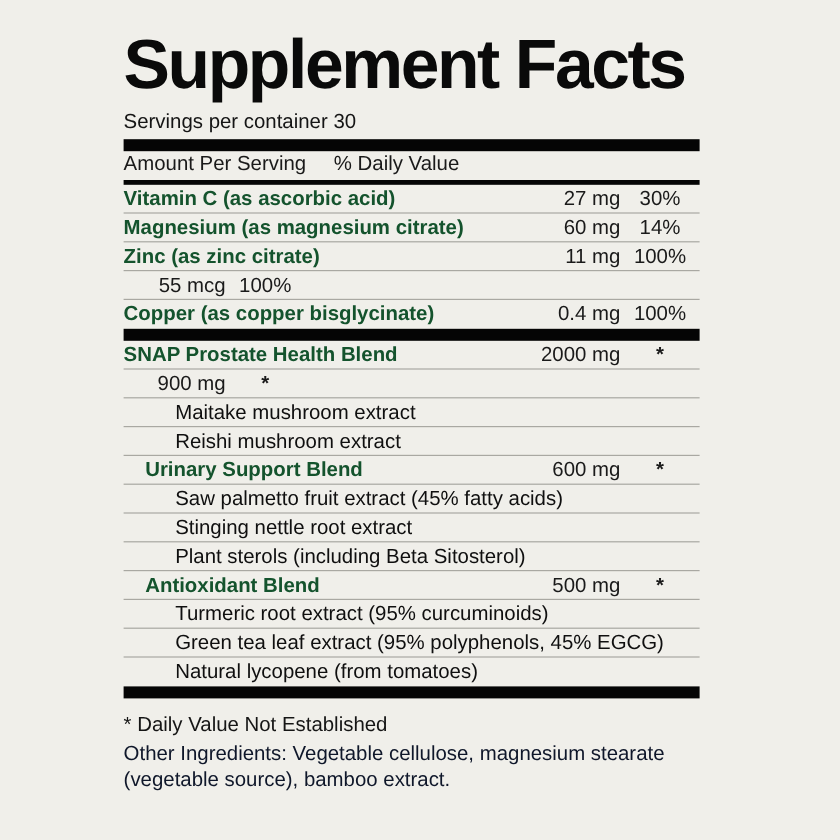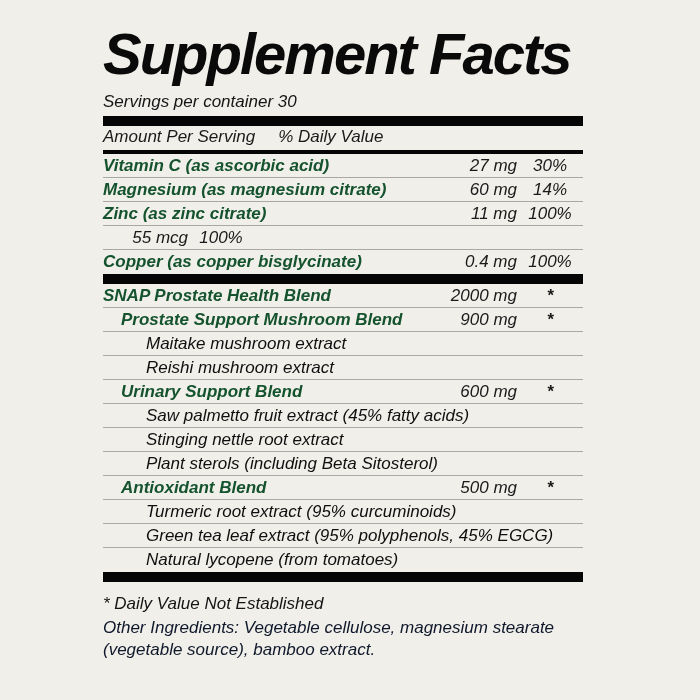--- a/index.html
+++ b/index.html
@@ -6,21 +6,20 @@
   html,body { width:700px; height:700px; }
   body {
     background:#f0efea;
     font-family:"Liberation Sans","DejaVu Sans",sans-serif;
     color:#0f0f0f;
     overflow:hidden;
   }
   .label {
     width:480px;
     margin:26px 0 0 103px;
-    font-style:italic;
   }
   .title {
     font-size:58px;
     font-weight:900;
     letter-spacing:-2px;
     line-height:0.95;
     white-space:nowrap;
     color:#0a0a0a;
   }
   .serving-block { margin-top:10px; }
@@ -115,21 +114,20 @@
   </div>
 
   <div class="bar thick"></div>
 
   <div class="row">
     <span class="name b">SNAP Prostate Health Blend</span>
     <span class="amt">2000 mg</span>
     <span class="dv b">*</span>
   </div>
   <div class="row ind1">
-    <span class="name b">Prostate Support Mushroom Blend</span>
     <span class="amt">900 mg</span>
     <span class="dv b">*</span>
   </div>
   <div class="row ind2">
     <span class="name">Maitake mushroom extract</span>
   </div>
   <div class="row ind2">
     <span class="name">Reishi mushroom extract</span>
   </div>
   <div class="row ind1">

